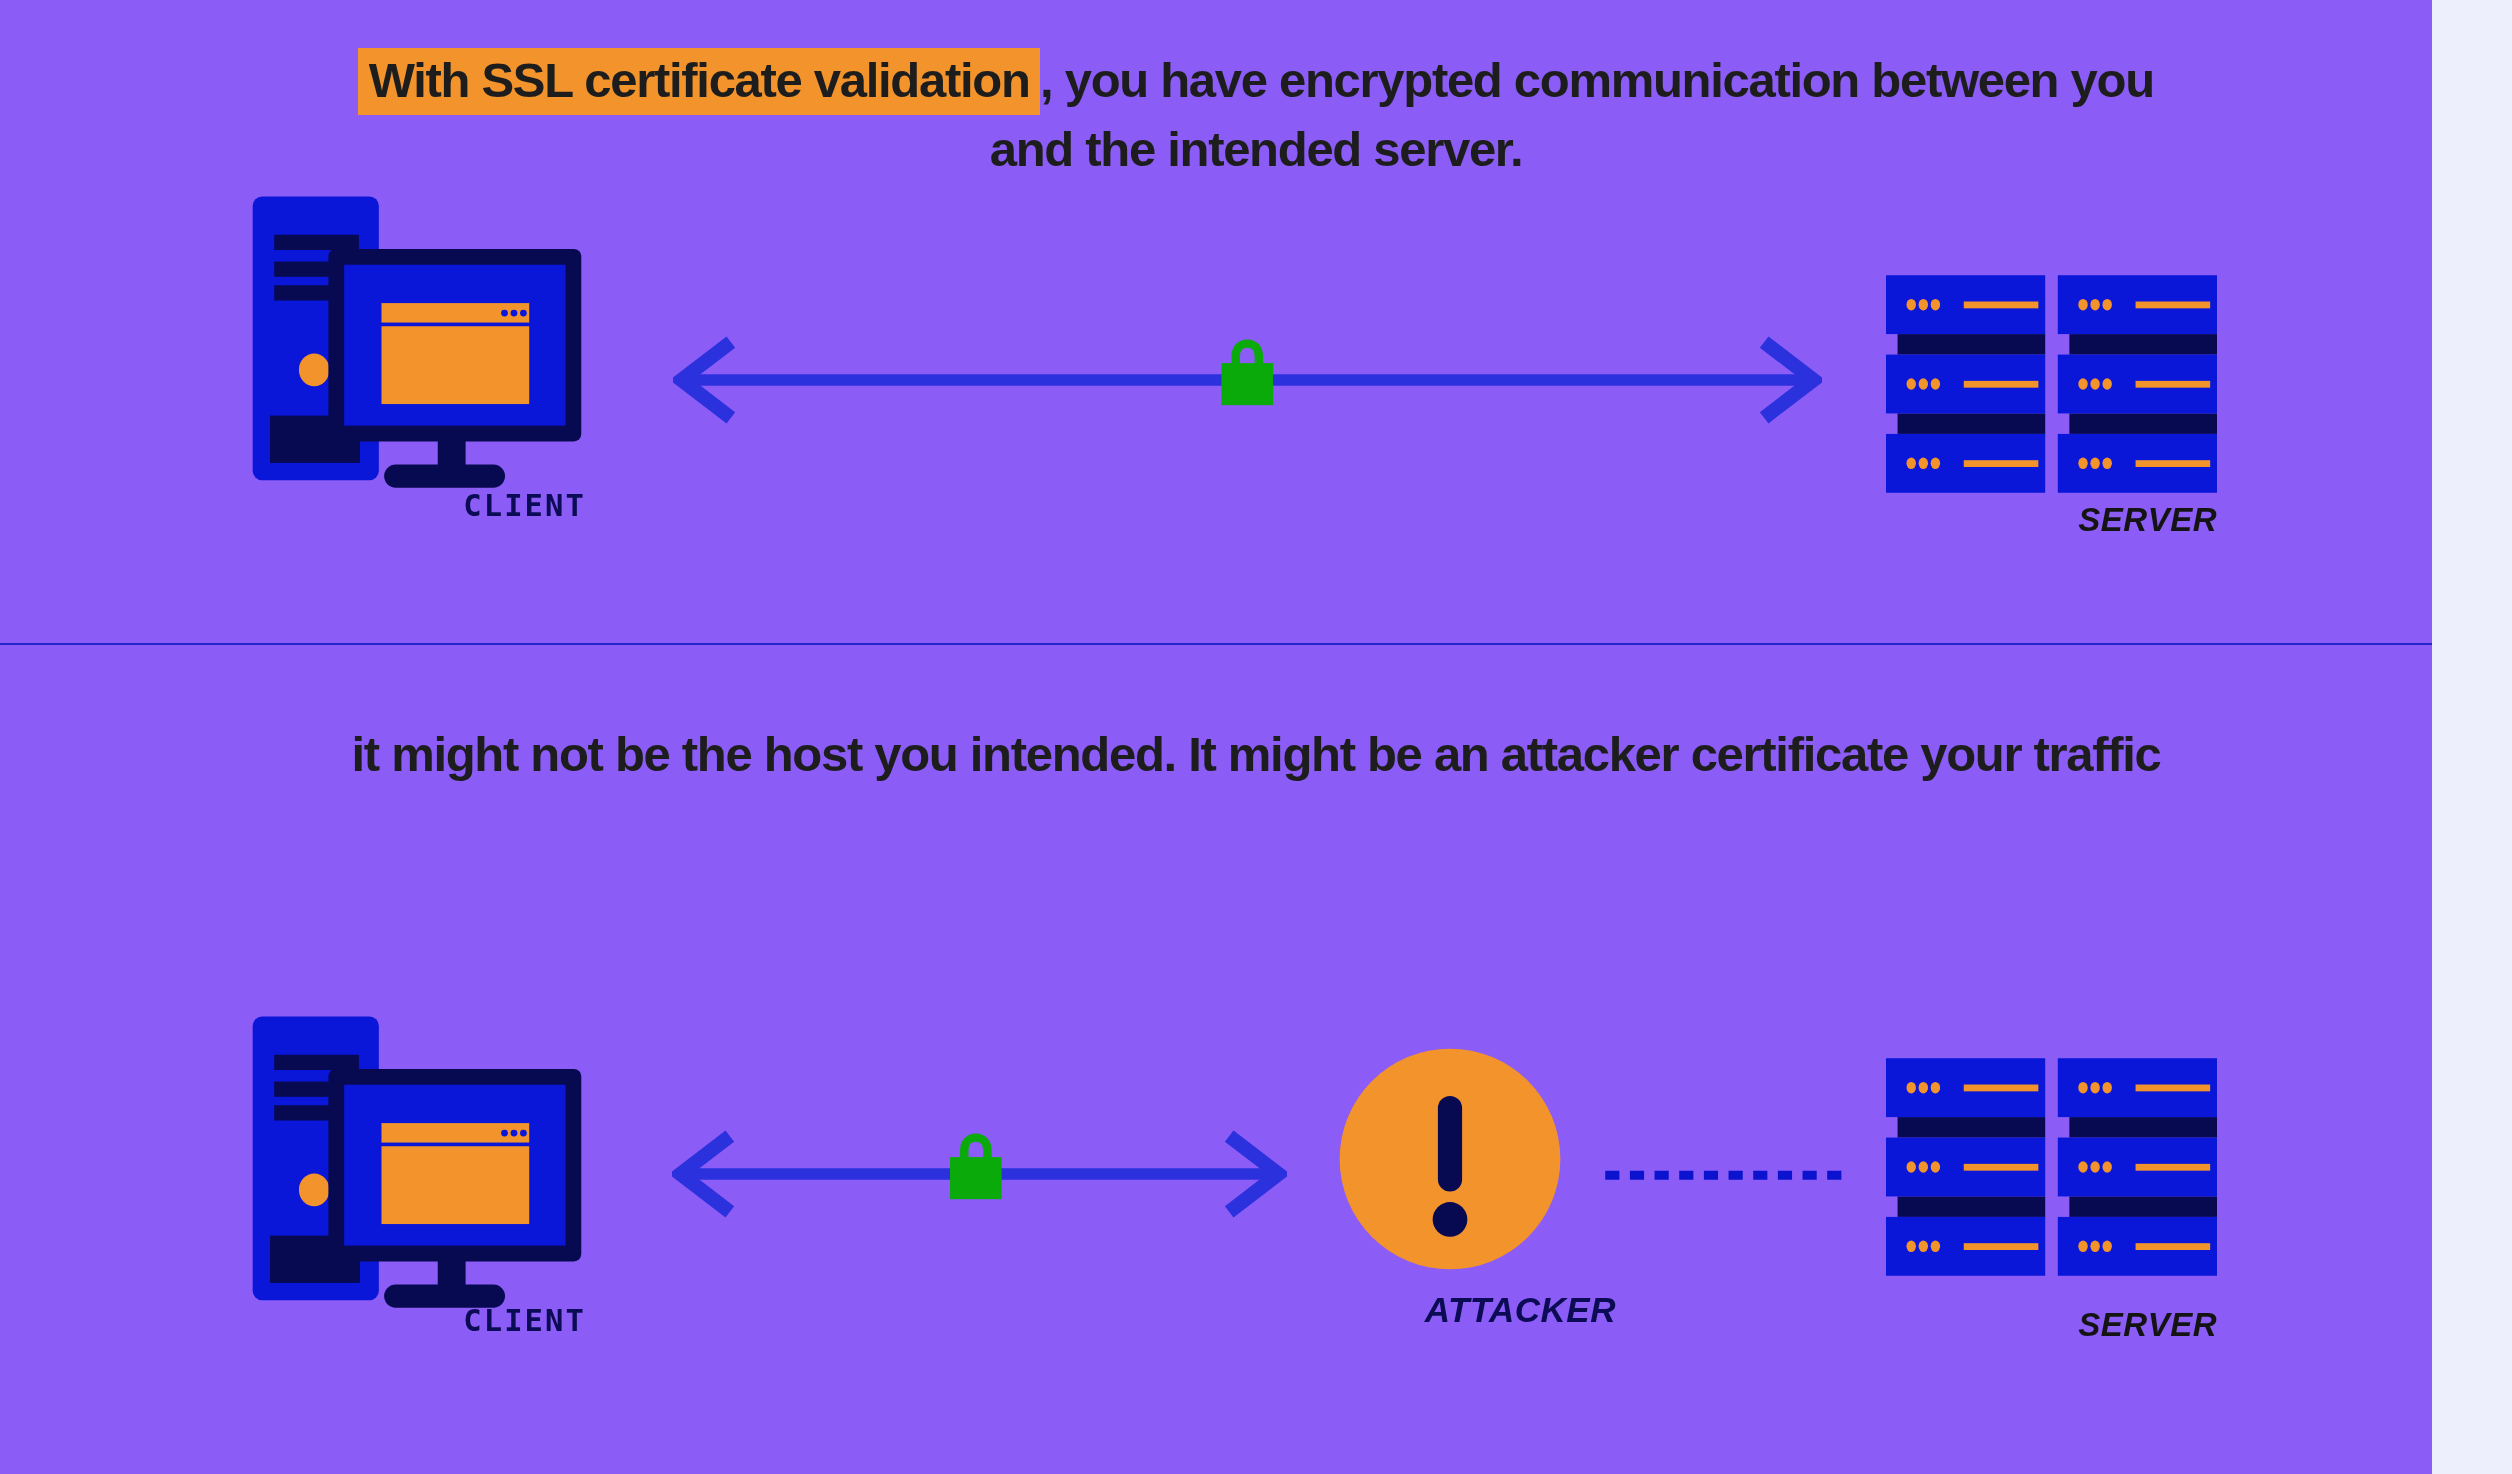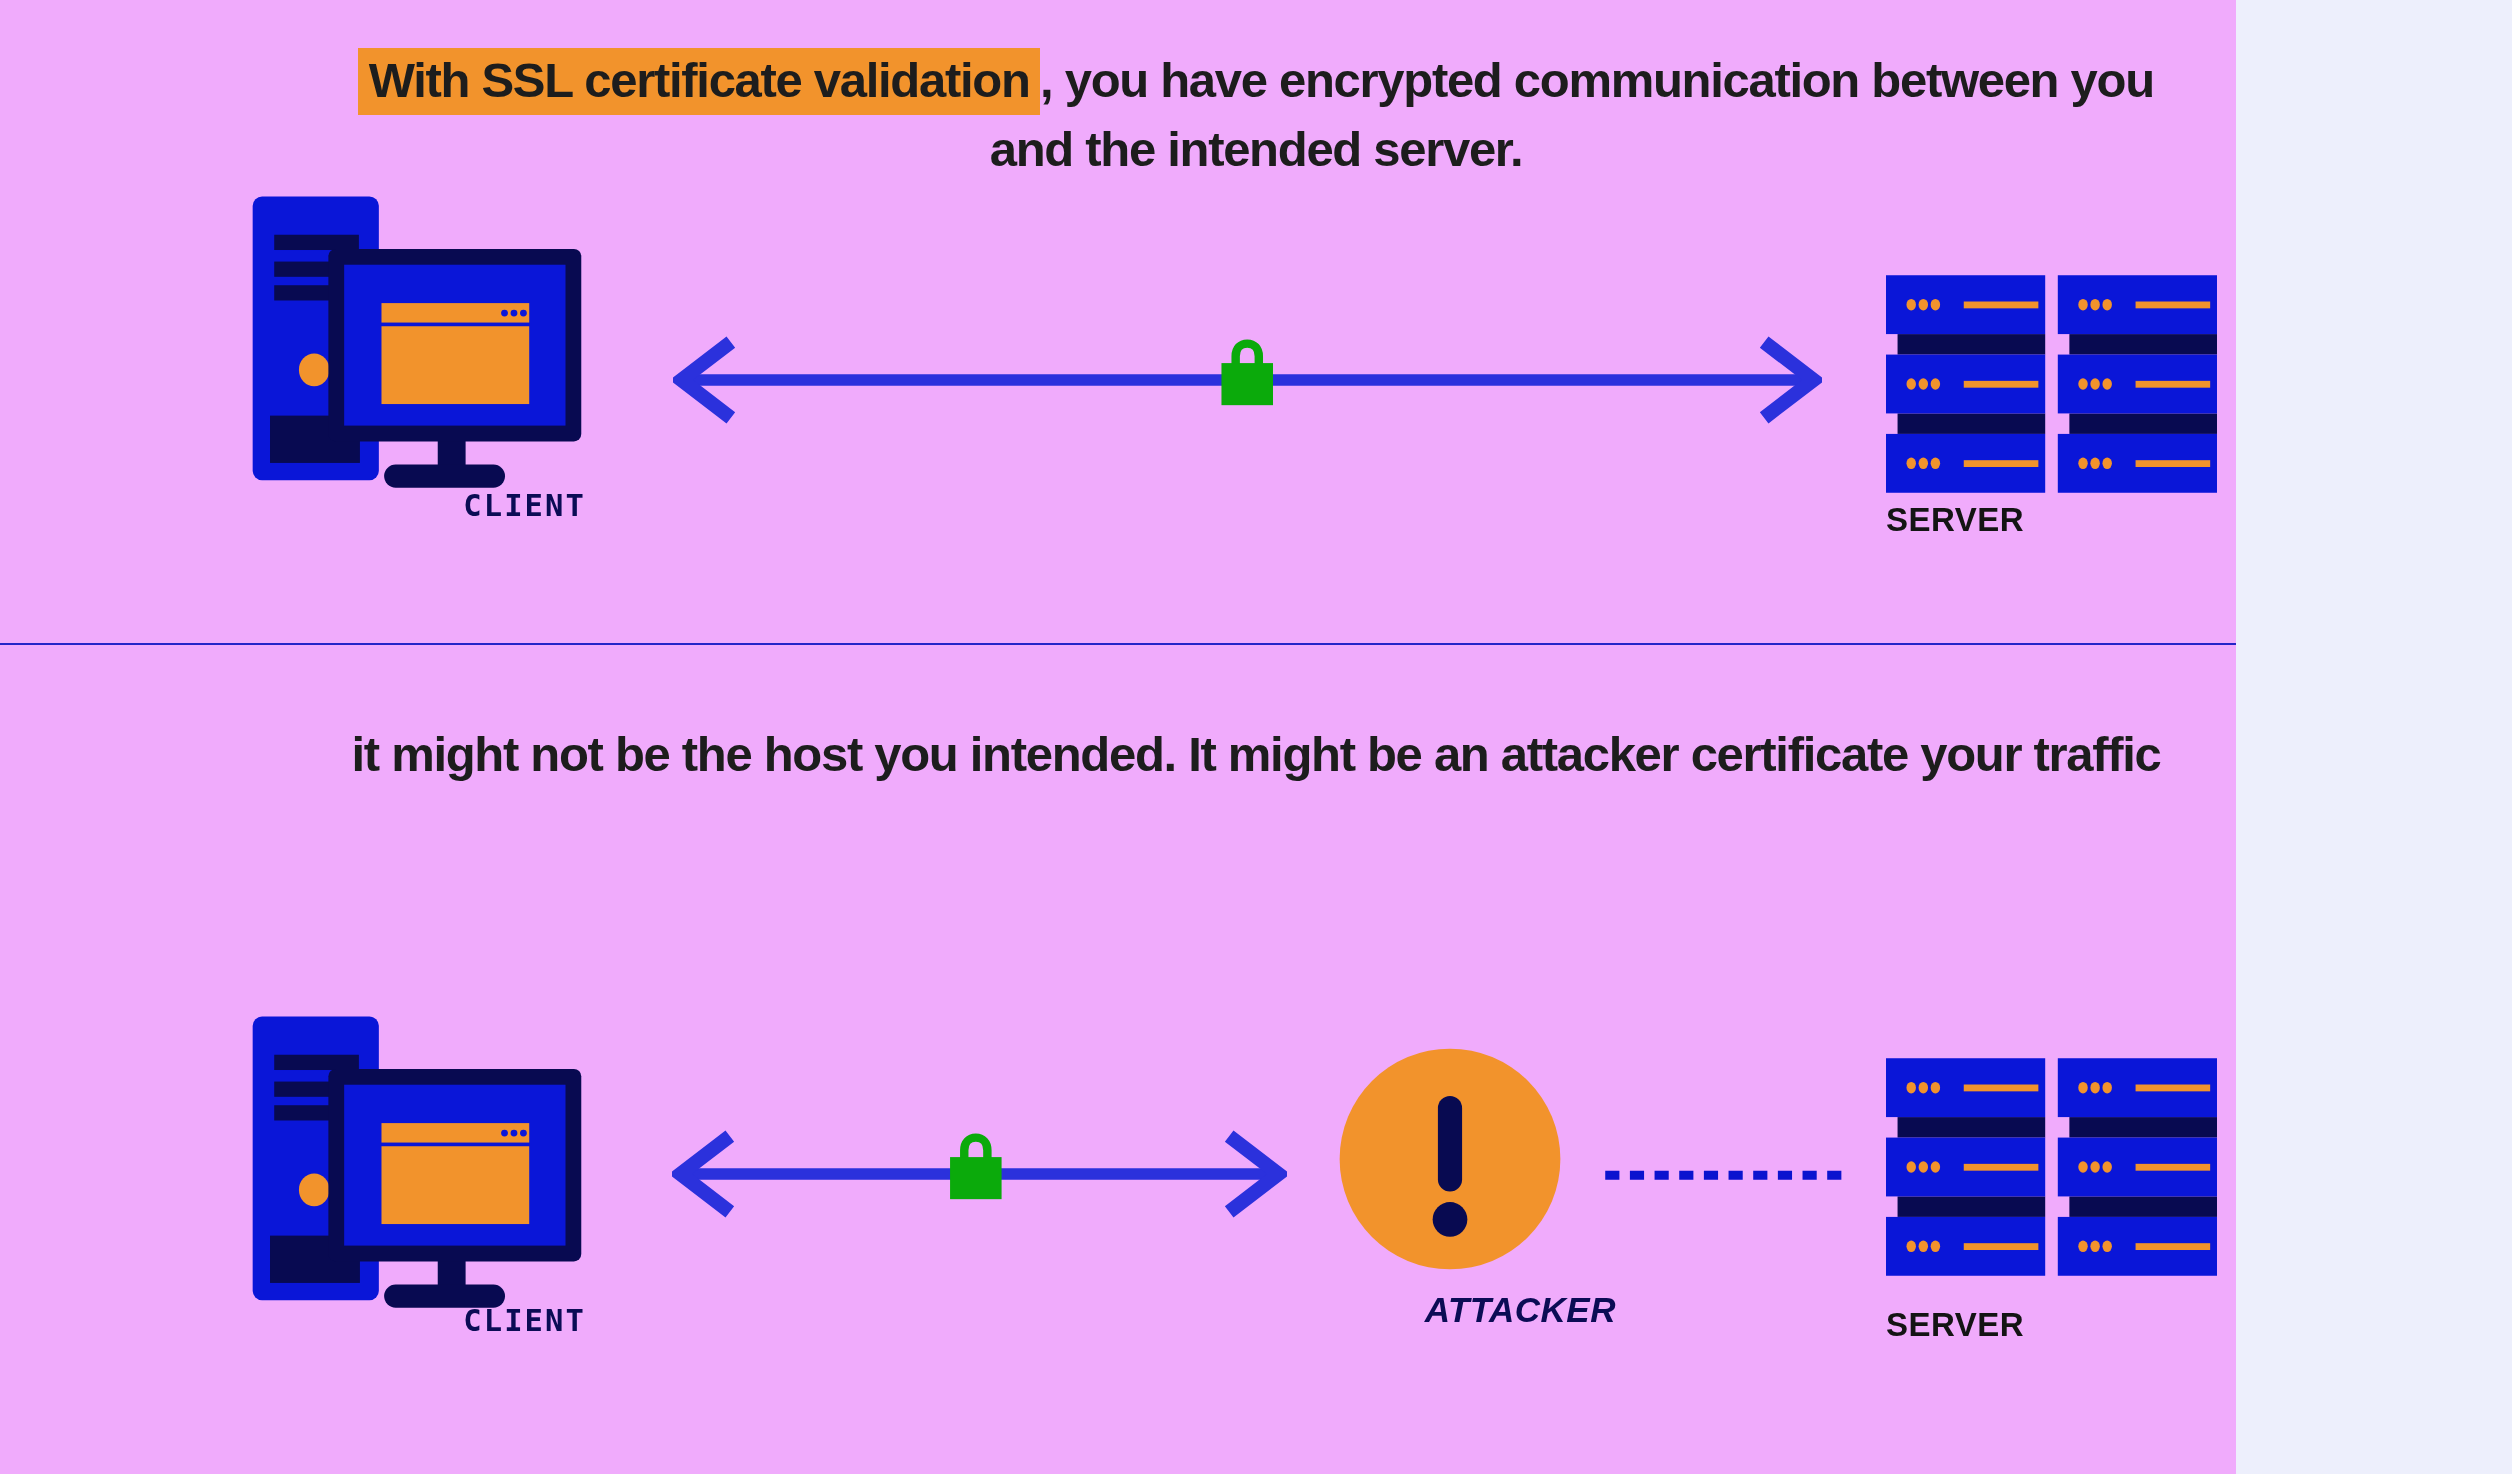--- a/index.html
+++ b/index.html
@@ -1,25 +1,25 @@
 <!DOCTYPE html>
 <html style="font-size:8.4px"><head>
 <meta charset="utf-8">
 <style>
   html,body{margin:0;padding:0;background:#edeffc;}
-  #canvas{position:relative;width:2236px;height:1475px;background:#f0abfc;overflow:hidden;
+  #canvas{position:relative;width:2432px;height:1475px;background:#8b5cf6;overflow:hidden;
           font-family:"Liberation Sans",sans-serif;}
   .caption{position:absolute;left:0;width:2512px;text-align:center;color:#1d1d1d;
            font-weight:700;font-size:49px;line-height:69px;letter-spacing:-1.3px;}
   .caption .line{white-space:nowrap;}
   .hl{background:#f2932c;padding:5.3px 10.5px 8.4px 10.5px;}
   .icon-label-mono{position:absolute;text-align:right;color:#0b0c55;
            font-family:"DejaVu Sans Mono",monospace;font-weight:700;font-size:30.5px;letter-spacing:2.1px;}
-  .icon-label-sans{position:absolute;text-align:left;color:#141414;
-           font-weight:700;font-size:33px;letter-spacing:0.5px;}
+  .icon-label-sans{position:absolute;text-align:right;color:#141414;
+           font-weight:700;font-size:33px;letter-spacing:0.5px;font-style:italic;}
   .icon-label-attacker{position:absolute;text-align:right;color:#0b0c55;
            font-weight:700;font-size:35px;letter-spacing:0.5px;font-style:italic;}
   .abs{position:absolute;}
   #divider{position:absolute;left:0;top:643px;width:2512px;height:1.6px;background:#2424c8;}
 </style>
 </head>
 <body>
 
 <div id="canvas">
 

